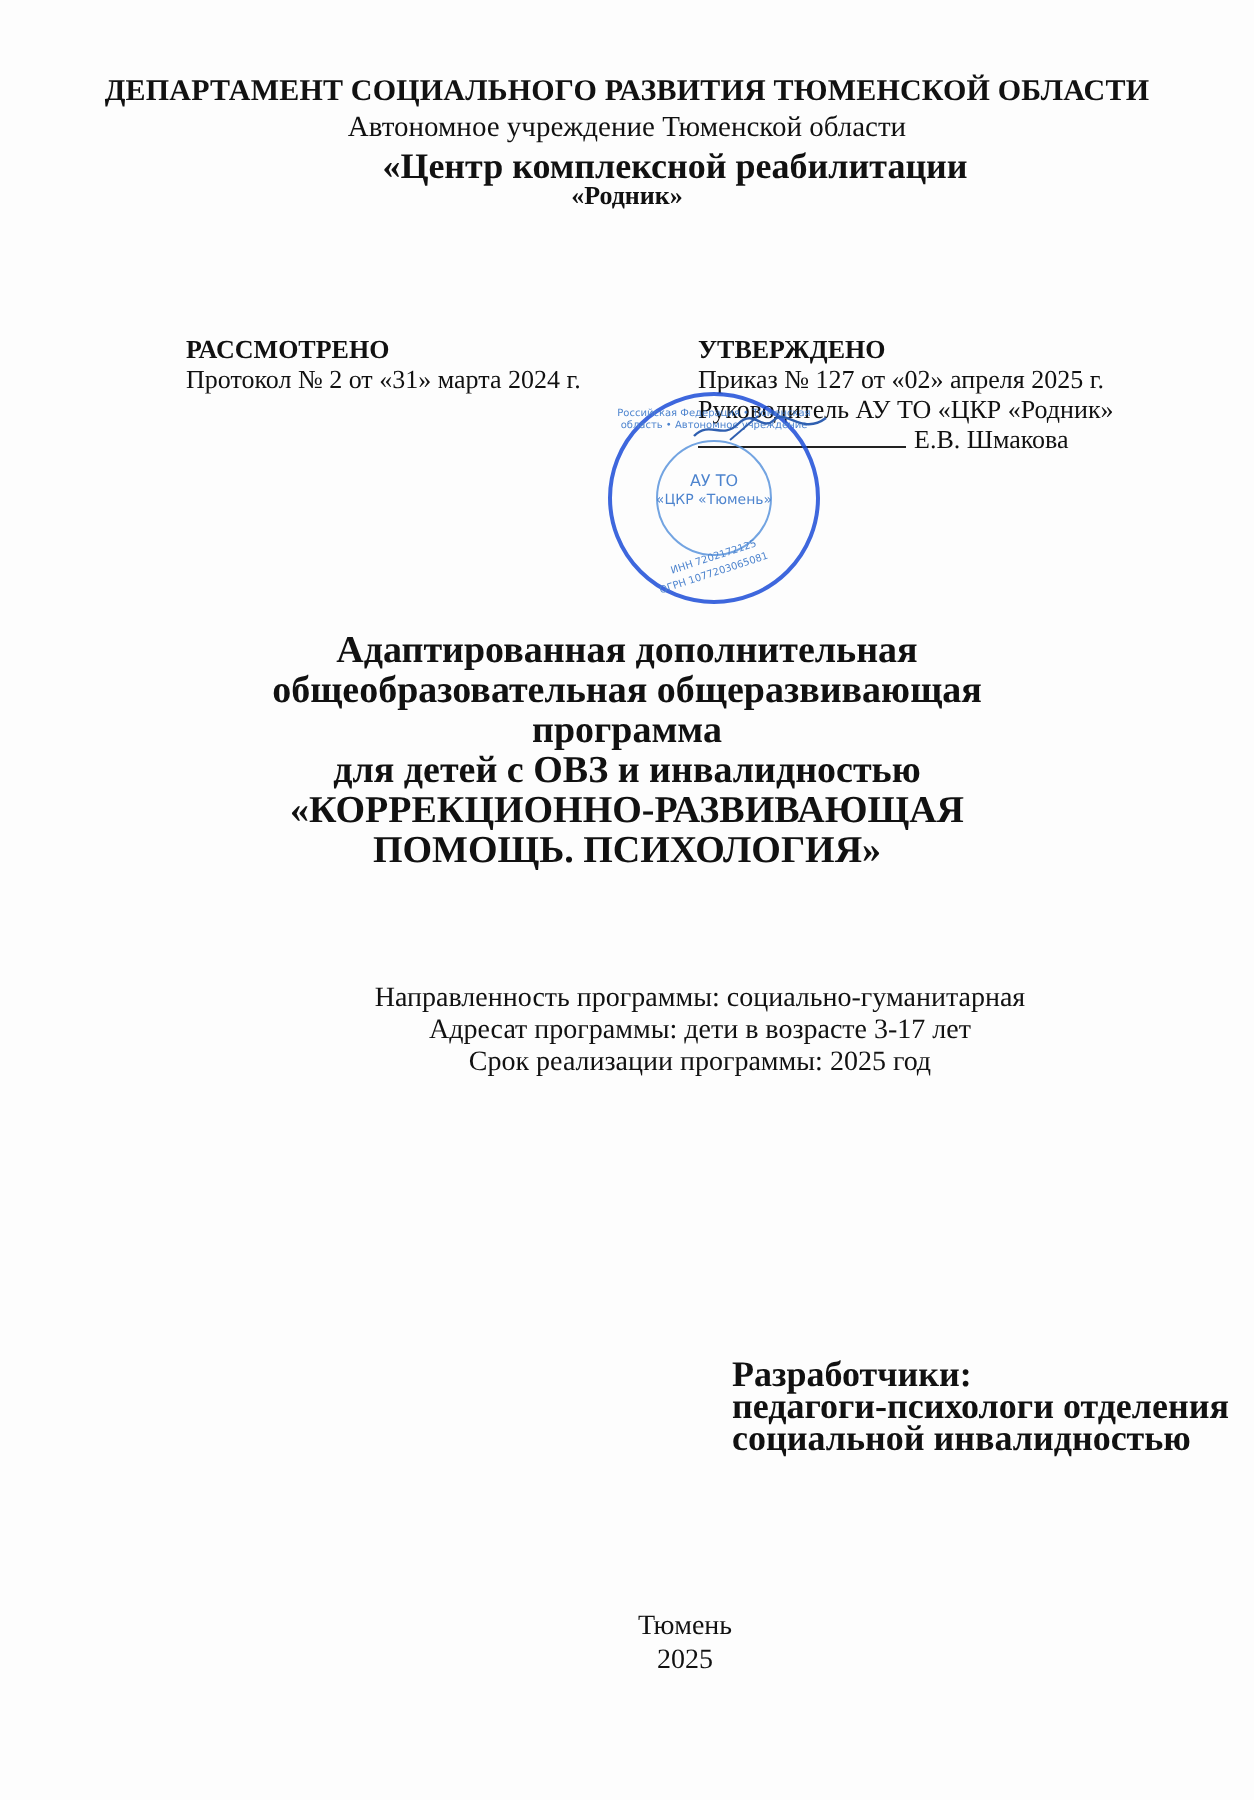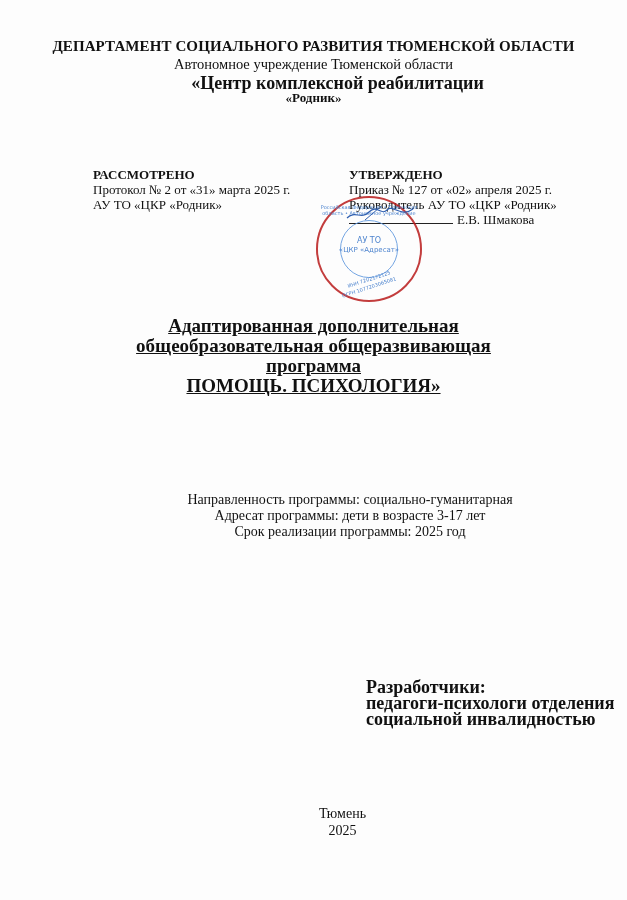--- a/index.html
+++ b/index.html
@@ -49,26 +49,26 @@
       display: inline-block;
       width: 104px;
       border-bottom: 1px solid #222;
       height: 11px;
       vertical-align: baseline;
       margin-right: 4px;
     }
 
     .stamp {
       position: absolute;
-      left: 316px;
+      left: 304px;
       top: 196px;
       width: 106px;
       height: 106px;
       border-radius: 50%;
-      border: 2px solid #b91c1c;
+      border: 2px solid #1d4ed8;
       box-sizing: border-box;
       opacity: 0.85;
     }
     .stamp-inner {
       position: absolute;
       left: 22px; top: 22px;
       width: 58px; height: 58px;
       border-radius: 50%;
       border: 1px solid #5b95dd;
       box-sizing: border-box;
@@ -102,21 +102,20 @@
 
     .title-block {
       position: absolute;
       left: 0;
       width: 627px;
       top: 316px;
       text-align: center;
       font-weight: bold;
       font-size: 19px;
       line-height: 20px;
-      text-decoration: underline;
     }
     .title-block div { margin: 0; }
 
     .meta-block {
       position: absolute;
       left: 0;
       width: 700px;
       top: 492px;
       text-align: center;
       font-size: 14px;
@@ -145,50 +144,51 @@
 </head>
 <body>
 
 <div class="center-block hdr-dept">ДЕПАРТАМЕНТ СОЦИАЛЬНОГО РАЗВИТИЯ ТЮМЕНСКОЙ ОБЛАСТИ</div>
 <div class="center-block hdr-line hdr-org">Автономное учреждение Тюменской области</div>
 <div class="center-block hdr-center">«Центр комплексной реабилитации</div>
 <div class="center-block hdr-rodnik">«Родник»</div>
 
 <div class="approval left-approval">
   <div class="ttl">РАССМОТРЕНО</div>
-  <div>Протокол № 2 от «31» марта 2025 г.</div>
-  <div>АУ ТО «ЦКР «Родник»</div>
+  <div>Протокол № 2 от «31» марта 2024 г.</div>
 </div>
 
 <div class="approval right-approval">
   <div class="ttl">УТВЕРЖДЕНО</div>
   <div>Приказ № 127 от «02» апреля 2025 г.</div>
   <div>Руководитель АУ ТО «ЦКР «Родник»</div>
   <div>
     <span class="sig-line"></span><span>Е.В. Шмакова</span>
   </div>
 </div>
 
 <div class="stamp">
   <div class="stamp-ring-text">Российская Федерация • Тюменская область • Автономное учреждение</div>
   <div class="stamp-inner"></div>
   <div class="stamp-text stamp-au">АУ ТО</div>
-  <div class="stamp-text stamp-name">«ЦКР «Адресат»</div>
+  <div class="stamp-text stamp-name">«ЦКР «Тюмень»</div>
   <div class="stamp-text stamp-inn">ИНН 7202172125</div>
   <div class="stamp-text stamp-ogrn">ОГРН 1077203065081</div>
 </div>
 <svg class="stamp-signature" viewBox="0 0 70 16">
   <path d="M2 12 C10 4, 16 14, 24 6 S36 10, 42 4 S56 12, 68 3" fill="none" stroke="#2f5fb0" stroke-width="1.2"></path>
   <path d="M20 14 L34 2" fill="none" stroke="#2f5fb0" stroke-width="1"></path>
 </svg>
 
 <div class="title-block">
   <div>Адаптированная дополнительная</div>
   <div>общеобразовательная общеразвивающая</div>
   <div>программа</div>
+  <div>для детей с ОВЗ и инвалидностью</div>
+  <div>«КОРРЕКЦИОННО-РАЗВИВАЮЩАЯ</div>
   <div>ПОМОЩЬ. ПСИХОЛОГИЯ»</div>
 </div>
 
 <div class="meta-block">
   <div>Направленность программы: социально-гуманитарная</div>
   <div>Адресат программы: дети в возрасте 3-17 лет</div>
   <div>Срок реализации программы: 2025 год</div>
 </div>
 
 <div class="devs">

